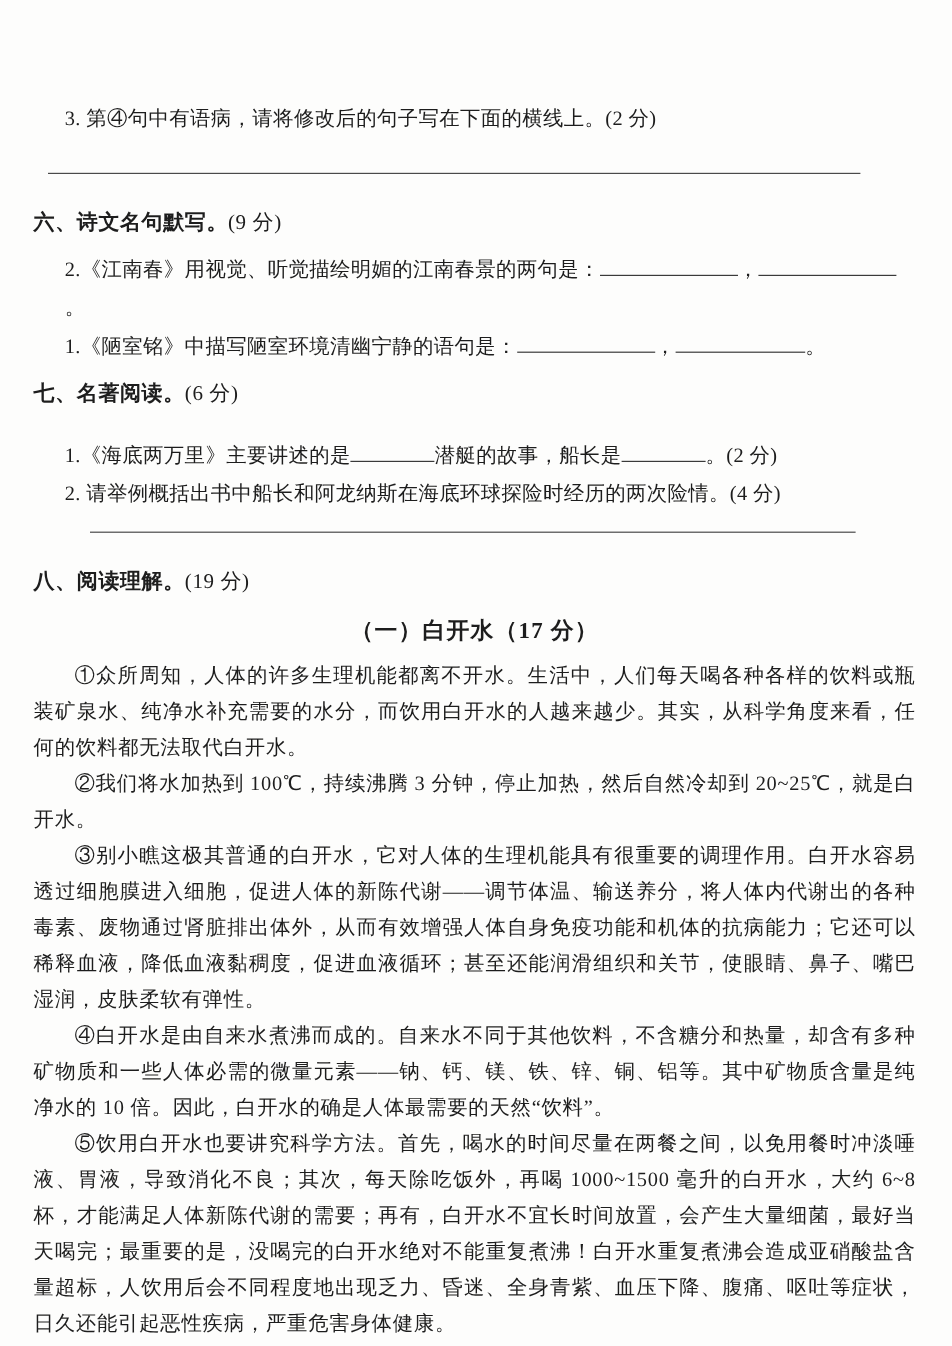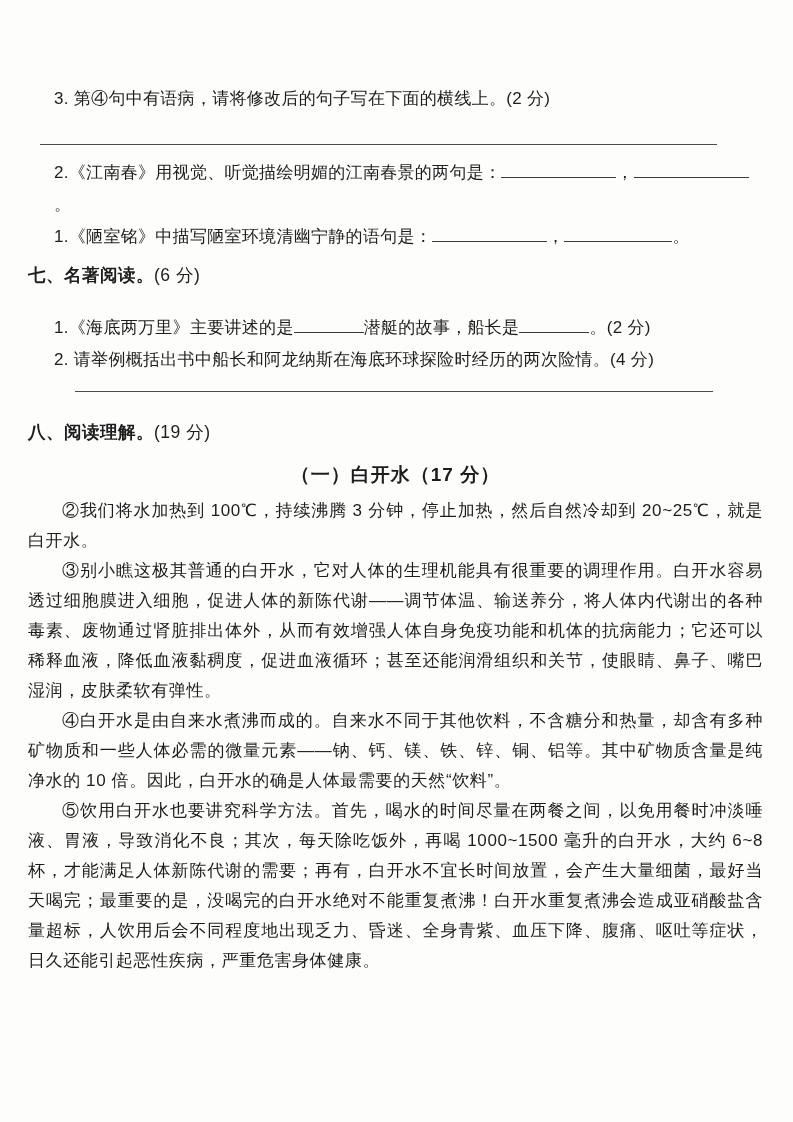--- a/index.html
+++ b/index.html
@@ -7,21 +7,21 @@
     padding: 0;
     background: #ffffff;
   }
   .page {
     position: relative;
     width: 793px;
     height: 1122px;
     margin: 0 auto;
     background: #fdfdfc;
     color: #1d1d1d;
-    font-family: Liberation Sans, sans-serif;
+    font-family: Liberation Serif, serif;
     font-size: 17px;
     overflow: hidden;
     box-sizing: border-box;
     padding: 84px 30px 0 28px;
   }
 
   
   .q-line {
     padding-left: 26px;
     line-height: 30px;
@@ -100,20 +100,23 @@
 </head>
 <body>
 
 <div class="page">
 
   <div class="q-line">
     <span>3. 第④句中有语病，请将修改后的句子写在下面的横线上。(2 分)</span>
   </div>
   <div class="answer-rule rule-1"></div>
 
+  <h2 class="sec-heading h-six">
+    <span>六、诗文名句默写。</span><span class="score">(9 分)</span>
+  </h2>
   <div class="s6-items">
     <div class="q-line">
       <span>2.《江南春》用视觉、听觉描绘明媚的江南春景的两句是：</span><span class="blank w115"></span><span>，</span><span class="blank w115"></span><span>。</span>
     </div>
     <div class="q-line">
       <span>1.《陋室铭》中描写陋室环境清幽宁静的语句是：</span><span class="blank w115"></span><span>，</span><span class="blank w108"></span><span>。</span>
     </div>
   </div>
 
   <h2 class="sec-heading h-seven">
@@ -127,20 +130,21 @@
   </div>
   <div class="answer-rule rule-2"></div>
 
   <h2 class="sec-heading h-eight">
     <span>八、阅读理解。</span><span class="score">(19 分)</span>
   </h2>
 
   <h3 class="passage-title">（一）白开水（17 分）</h3>
 
   <div class="passage">
+    <p>①众所周知，人体的许多生理机能都离不开水。生活中，人们每天喝各种各样的饮料或瓶装矿泉水、纯净水补充需要的水分，而饮用白开水的人越来越少。其实，从科学角度来看，任何的饮料都无法取代白开水。</p>
     <p>②我们将水加热到 100℃，持续沸腾 3 分钟，停止加热，然后自然冷却到 20~25℃，就是白开水。</p>
     <p>③别小瞧这极其普通的白开水，它对人体的生理机能具有很重要的调理作用。白开水容易透过细胞膜进入细胞，促进人体的新陈代谢——调节体温、输送养分，将人体内代谢出的各种毒素、废物通过肾脏排出体外，从而有效增强人体自身免疫功能和机体的抗病能力；它还可以稀释血液，降低血液黏稠度，促进血液循环；甚至还能润滑组织和关节，使眼睛、鼻子、嘴巴湿润，皮肤柔软有弹性。</p>
     <p>④白开水是由自来水煮沸而成的。自来水不同于其他饮料，不含糖分和热量，却含有多种矿物质和一些人体必需的微量元素——钠、钙、镁、铁、锌、铜、铝等。其中矿物质含量是纯净水的 10 倍。因此，白开水的确是人体最需要的天然“饮料”。</p>
     <p>⑤饮用白开水也要讲究科学方法。首先，喝水的时间尽量在两餐之间，以免用餐时冲淡唾液、胃液，导致消化不良；其次，每天除吃饭外，再喝 1000~1500 毫升的白开水，大约 6~8 杯，才能满足人体新陈代谢的需要；再有，白开水不宜长时间放置，会产生大量细菌，最好当天喝完；最重要的是，没喝完的白开水绝对不能重复煮沸！白开水重复煮沸会造成亚硝酸盐含量超标，人饮用后会不同程度地出现乏力、昏迷、全身青紫、血压下降、腹痛、呕吐等症状，日久还能引起恶性疾病，严重危害身体健康。</p>
   </div>
 
 
 </div>
 
 </body></html>

